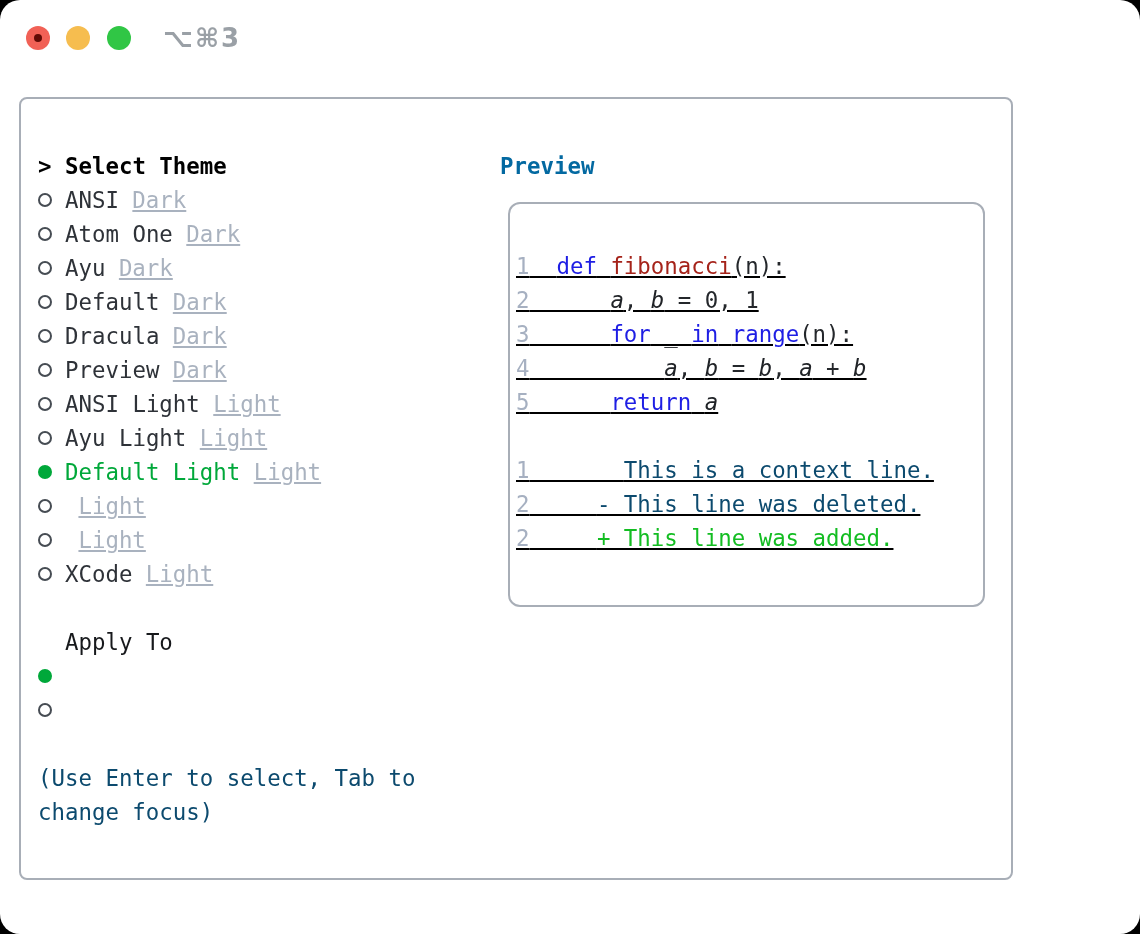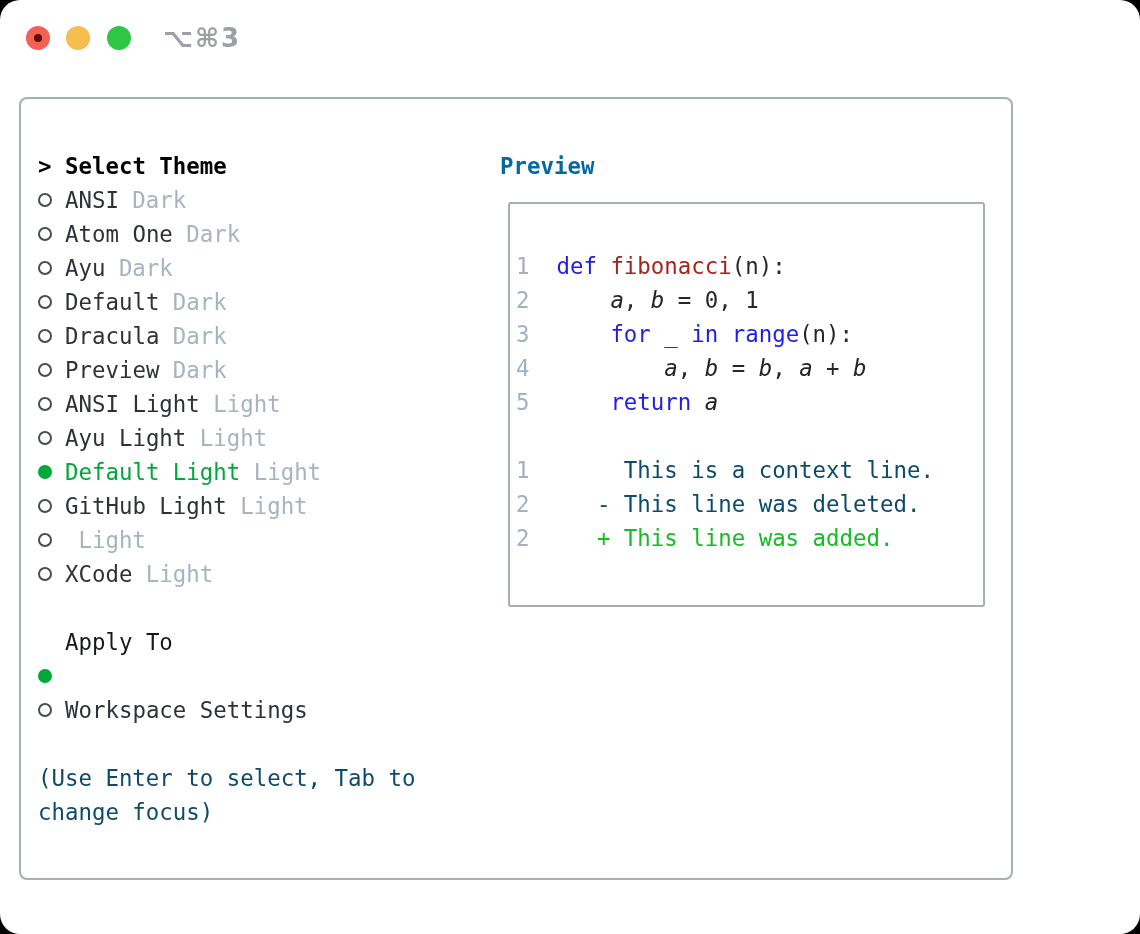--- a/index.html
+++ b/index.html
@@ -15,30 +15,30 @@
   
   .panel{position:absolute;left:19px;top:97px;width:994px;height:783px;box-sizing:border-box;
          border:2px solid #a8aeb7;border-radius:8px;background:#fff;
          font-family:"DejaVu Sans Mono",monospace;font-size:22.4px;
          padding:50px 0 0 17px;}
   .row{height:34px;line-height:34px;white-space:pre;display:flex;align-items:center;color:#2e3238;}
   .row .bcell{flex:0 0 27px;width:27px;display:flex;align-items:center;}
   .radio{width:14px;height:14px;box-sizing:border-box;border:2px solid #464c53;border-radius:50%;}
   .hdr{font-weight:bold;color:#000;}
   .hdr .bcell{font-weight:bold;color:#000;}
-  .tag{color:#a9b2bf;margin-left:13.44px;}
+  .tag{color:#a9b2bf;margin-left:13.44px;text-decoration:underline;}
   .selected .radio{background:#00a83a;border-color:#00a83a;}
   .selected .tname,.selected .oname{color:#00a83a;}
   .apply-hdr{color:#17191c;}
   .helprow{height:34px;line-height:34px;white-space:pre;color:#0c4a6e;}
   
   .preview-heading{position:absolute;left:479px;top:50px;height:34px;line-height:34px;font-weight:bold;color:#0369a1;}
   .preview-box{position:absolute;left:487px;top:103px;width:477px;height:405px;box-sizing:border-box;
-               border:2px solid #a8aeb7;border-radius:3px;background:#fff;
-               padding:45px 0 0 6px;overflow:hidden;}
+               border:2px solid #a8aeb7;border-radius:12px;background:#fff;
+               padding:45px 0 0 6px;overflow:hidden;text-decoration:underline;}
   .pline{height:34px;line-height:34px;white-space:pre;font-size:22.4px;}
   .lnum{color:#a6b0c1;}
   .kw{color:#1e1ee4;}
   .fn{color:#a5231a;}
   .var{color:#202327;font-style:italic;}
   .pl{color:#24272b;}
   .ctx{color:#0c4a6e;}
   .del{color:#0c4a6e;}
   .add{color:#13bd22;}
 </style>
@@ -101,21 +101,20 @@
       <span class="tname">Ayu Light</span>
       <span class="tag">Light</span>
     </div>
     <div class="row selected">
       <span class="bcell"><i class="radio"></i></span>
       <span class="tname">Default Light</span>
       <span class="tag">Light</span>
     </div>
     <div class="row">
       <span class="bcell"><i class="radio"></i></span>
-      <span class="tname">GitHub Light</span>
       <span class="tag">Light</span>
     </div>
     <div class="row">
       <span class="bcell"><i class="radio"></i></span>
       <span class="tag">Light</span>
     </div>
     <div class="row">
       <span class="bcell"><i class="radio"></i></span>
       <span class="tname">XCode</span>
       <span class="tag">Light</span>
@@ -125,21 +124,20 @@
 
     <div class="row apply-hdr">
       <span class="bcell"></span>
       <span>Apply To</span>
     </div>
     <div class="row selected">
       <span class="bcell"><i class="radio"></i></span>
     </div>
     <div class="row">
       <span class="bcell"><i class="radio"></i></span>
-      <span class="oname">Workspace Settings</span>
     </div>
 
     <div class="row"></div>
 
     <div class="helprow">(Use Enter to select, Tab to</div>
     <div class="helprow">change focus)</div>
 
     <div class="preview-heading">Preview</div>
     <div class="preview-box">
         <div class="pline"><span class="lnum">1</span><span class="tok pl">  </span><span class="tok kw">def</span><span class="tok pl"> </span><span class="tok fn">fibonacci</span><span class="tok pl">(n):</span></div>

